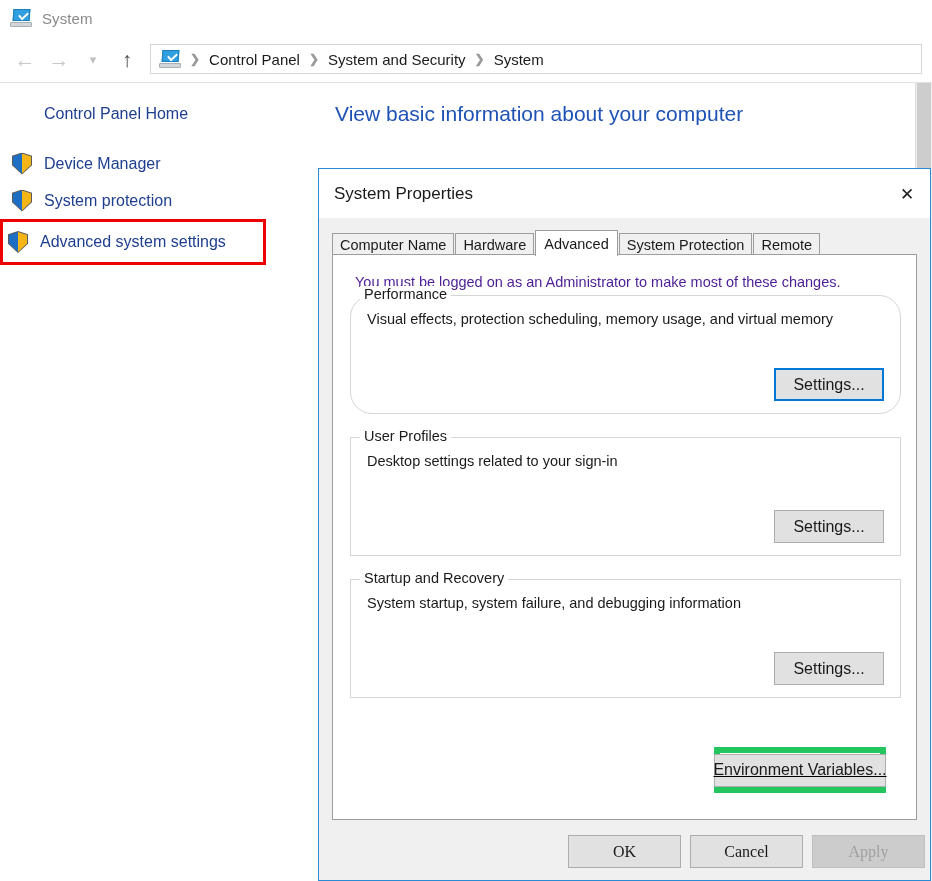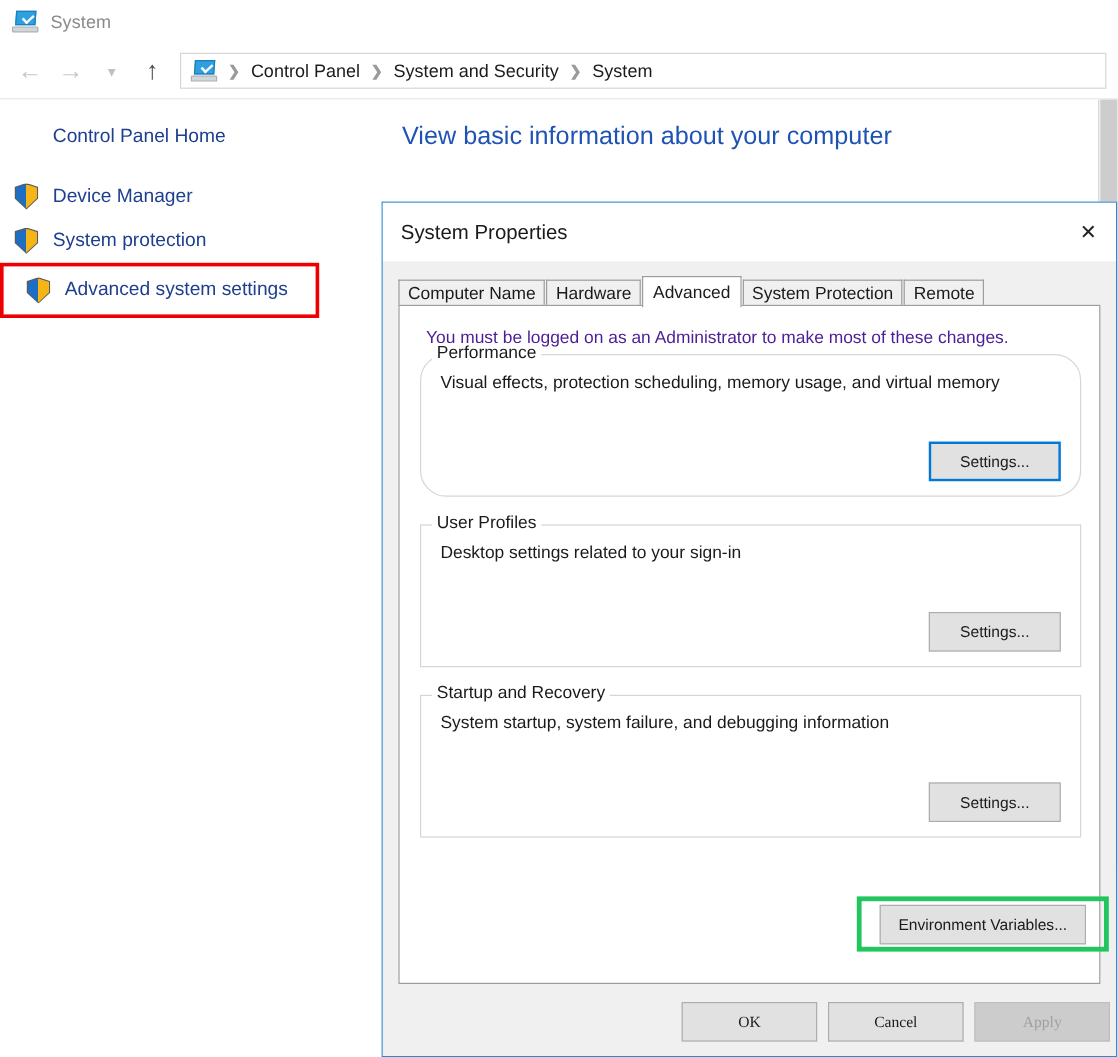--- a/index.html
+++ b/index.html
@@ -153,21 +153,21 @@
     color: #1e3e8f;
     margin-left: 12px;
   }
   .side-item.highlighted {
     border: 3px solid #ee0000;
     width: 266px;
     height: 46px;
     margin-left: 0;
     box-sizing: border-box;
     align-items: center;
-    padding-left: 19px;
+    padding-left: 5px;
   }
 
   
   .shield {
     width: 20px; height: 22px;
     position: relative;
     flex: 0 0 auto;
   }
   .shield .sh {
     position: absolute;
@@ -314,21 +314,21 @@
     left: 16px; top: 15px;
     font-size: 14.5px;
     color: #1a1a1a;
     white-space: nowrap;
   }
 
   .btn {
     background: #e1e1e1;
     border: 1px solid #adadad;
     box-sizing: border-box;
-    font-size: 13px;
+    font-size: 16px;
     color: #1a1a1a;
     font-family: "Liberation Sans", sans-serif;
     display: flex;
     align-items: center;
     justify-content: center;
     white-space: nowrap;
   }
   .btn.focused {
     border: 2px solid #0078d7;
   }
@@ -348,26 +348,27 @@
   #user-group  { top: 182px; height: 119px; }
   #start-group { top: 324px; height: 119px; }
 
   #perf-btn  { bottom: 12px; }
   #user-btn  { bottom: 12px; }
   #start-btn { bottom: 12px; }
 
   #envvar-wrap {
     position: absolute;
     left: 381px; top: 492px;
-    width: 210px; height: 46px;
-    border: 4px solid #22c55e;
+    width: 172px; height: 46px;
+    border: 6px solid #22c55e;
     box-sizing: border-box;
     display: flex;
     align-items: center;
     justify-content: center;
+    text-decoration: underline;
   }
   #envvar-btn {
     width: 172px; height: 33px;
   }
 
   #dialog-footer {
     position: absolute;
     left: 0; bottom: 12px;
     width: 611px;
     height: 33px;

